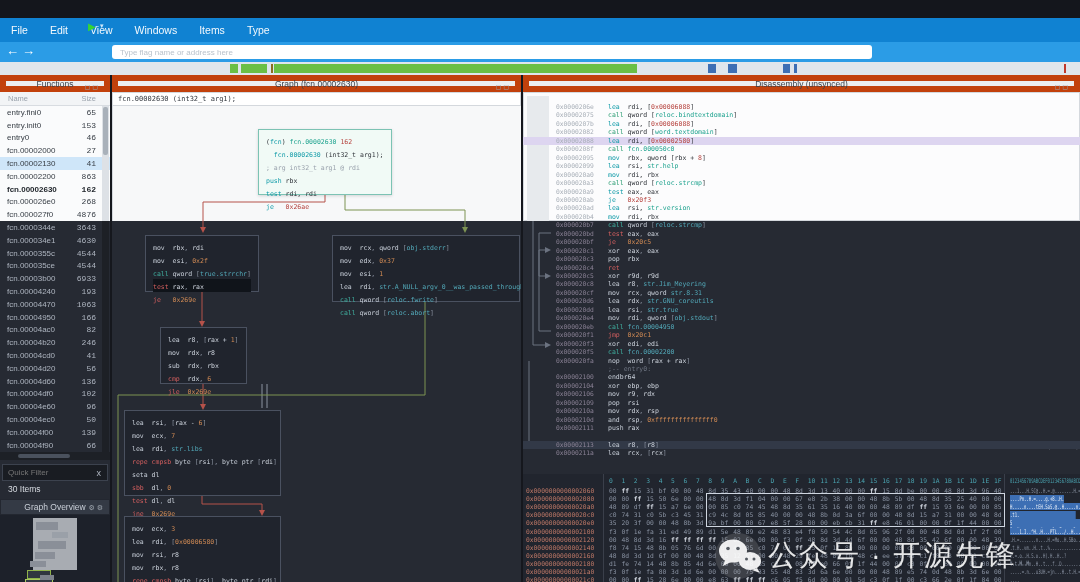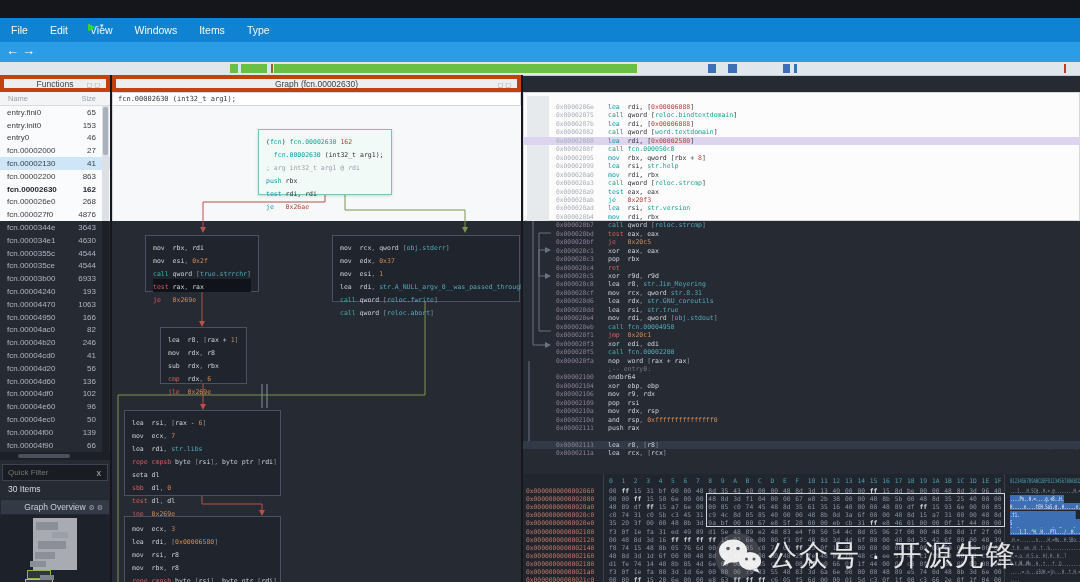--- a/index.html
+++ b/index.html
@@ -12,30 +12,30 @@
   #toolbar{left:0;top:24px;width:1080px;height:20px;background:#2b9ce6;}
   .nav-arrow{position:absolute;top:1px;color:#ffffff;font-size:13px;font-weight:bold;}
   #play-btn{position:absolute;left:88px;top:3px;color:#35d435;font-size:10px;}
   #play-caret{position:absolute;left:100px;top:4px;color:#cfe9fb;font-size:7px;}
   #omnibar{position:absolute;left:112px;top:27px;width:760px;height:14px;background:#ffffff;border-radius:3px;
            border:none;font-size:8px;color:#444;padding:0 8px;box-sizing:border-box;}
   #omnibar::placeholder{color:#b9c2cb;}
   #mmapbar{left:0;top:44px;width:1080px;height:13px;background:#dfe6ec;border-bottom:1px solid #c6ccd4;}
   .mseg{position:absolute;top:2px;height:9px;}
   
-  .phead-light{background:#eceef0;border:4px solid #c2410c;color:#3c424a;font-size:8.5px;
+  .phead-light{background:#eceef0;border:6px solid #c2410c;color:#3c424a;font-size:8.5px;
                display:flex;align-items:center;justify-content:center;box-sizing:border-box;}
   .phead-dark{background:#343a45;border:1px solid #232730;color:#c9cfd8;font-size:8.5px;
               display:flex;align-items:center;justify-content:center;box-sizing:border-box;}
   .phead-icons{position:absolute;right:4px;top:2px;font-size:7px;color:#9aa2ab;letter-spacing:2px;}
   
   #fn-rows{left:0;top:88px;width:110px;height:346px;overflow:hidden;}
   .fn-row{height:12.8px;display:flex;align-items:center;font-size:8px;box-sizing:border-box;padding:0 4px 0 7px;}
   .fn-row .nm{flex:1;white-space:nowrap;overflow:hidden;}
-  .fn-row .sz{text-align:center;padding-right:10px;}
+  .fn-row .sz{text-align:center;padding-right:10px;font-family:Liberation Mono, monospace;}
   .fn-light{color:#3a4048;background:#fafbfc;}
   .fn-light.sel{background:#cfe6f9;}
   .fn-dark{color:#aeb5c0;background:#262a33;}
   .fn-bold{font-weight:bold;color:#23282e;}
   
   .zdark .mn{color:#c5ccd6}.zdark .flow{color:#d35f5f}.zdark .call{color:#3fae9f}
   .zdark .num{color:#d08a54}.zdark .sym{color:#52a8b8}.zdark .reg{color:#cfd5de}
   .zdark .br{color:#8b93a1}.zdark .comment{color:#6f7683}.zdark .plain{color:#c5ccd6}
   .zlight .mn{color:#0e9aa7}.zlight .flow{color:#0e9aa7}.zlight .call{color:#2e9e74}
   .zlight .num{color:#b5413c}.zlight .sym{color:#1fa38f}.zlight .reg{color:#30343a}
@@ -81,20 +81,21 @@
       <span class="menu-item">Items</span>
       <span class="menu-item">Type</span>
     </div>
 
   <div class="abs" id="toolbar">
     <span class="nav-arrow" style="left:6px">←</span>
     <span class="nav-arrow" style="left:22px">→</span>
   </div>
   <span class="abs" id="play-btn">▶</span>
   <span class="abs" id="play-caret">▾</span>
+  <input class="abs" id="omnibar" placeholder="Type flag name or address here" style="">
 
   <div class="abs" id="mmapbar">
       <div class="mseg" style="left: 230px; width: 8px; background: rgb(106, 191, 69);"></div>
       <div class="mseg" style="left: 241px; width: 26px; background: rgb(106, 191, 69);"></div>
       <div class="mseg" style="left: 271px; width: 2px; background: rgb(138, 109, 31);"></div>
       <div class="mseg" style="left: 274px; width: 363px; background: rgb(106, 191, 69);"></div>
       <div class="mseg" style="left: 708px; width: 8px; background: rgb(61, 111, 180);"></div>
       <div class="mseg" style="left: 728px; width: 9px; background: rgb(61, 111, 180);"></div>
       <div class="mseg" style="left: 783px; width: 7px; background: rgb(61, 111, 180);"></div>
       <div class="mseg" style="left: 794px; width: 3px; background: rgb(61, 111, 180);"></div>
@@ -323,20 +324,24 @@
         <div class="gnode zdark" style="left: 12px; top: 410px; width: 157px; height: 72px;">
           <div class="gl"><span class="code"><span class="mn">mov</span><span class="plain">  </span><span class="reg">ecx</span><span class="br">,</span><span class="plain"> </span><span class="num">3</span></span></div>
           <div class="gl"><span class="code"><span class="mn">lea</span><span class="plain">  </span><span class="reg">rdi</span><span class="br">,</span><span class="plain"> </span><span class="br">[</span><span class="num">0x00006580</span><span class="br">]</span></span></div>
           <div class="gl"><span class="code"><span class="mn">mov</span><span class="plain">  </span><span class="reg">rsi</span><span class="br">,</span><span class="plain"> </span><span class="reg">r8</span></span></div>
           <div class="gl"><span class="code"><span class="mn">mov</span><span class="plain">  </span><span class="reg">rbx</span><span class="br">,</span><span class="plain"> </span><span class="reg">r8</span></span></div>
           <div class="gl"><span class="code"><span class="flow">repe</span><span class="plain"> </span><span class="flow">cmpsb</span><span class="plain"> </span><span class="plain">byte</span><span class="plain"> </span><span class="br">[</span><span class="reg">rsi</span><span class="br">]</span><span class="br">,</span><span class="plain"> </span><span class="plain">byte</span><span class="plain"> </span><span class="plain">ptr</span><span class="plain"> </span><span class="br">[</span><span class="reg">rdi</span><span class="br">]</span></span></div>
         </div>
       </div>
   </div>
 
+  <div class="abs phead-light" style="left:523px;top:57px;width:557px;height:17px;">
+    <span>Disassembly (unsynced)</span>
+    <span class="phead-icons">◻◻</span>
+  </div>
   <div class="abs" style="left:523px;top:74px;width:557px;height:366px;overflow:hidden;">
     <div class="abs" style="left:0;top:0;width:557px;height:129px;background:#fcfcfd;border:1px solid #d4d8dd;box-sizing:border-box;"></div>
     <div class="abs" style="left:4px;top:4px;width:22px;height:125px;background:#e7eaed;"></div>
     <div class="abs" style="left:0;top:129px;width:557px;height:237px;background:#262a33;"></div>
     <svg class="abs" width="30" height="237" style="left:2px;top:129px;">
       <path d="M26,12 H14 V55 H22" fill="none" stroke="#6b7280" stroke-width="1"></path>
       <polygon points="26,55 20,52 20,58" fill="#6b7280"></polygon>
       <path d="M26,110 H14 V29 H22" fill="none" stroke="#6b7280" stroke-width="1"></path>
       <polygon points="26,29 20,26 20,32" fill="#6b7280"></polygon>
       <path d="M8,0 V124 H22" fill="none" stroke="#6b7280" stroke-width="1"></path>

